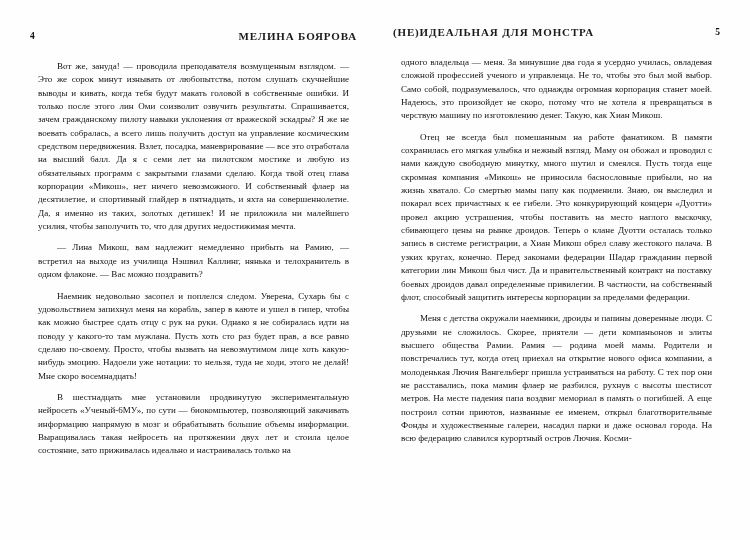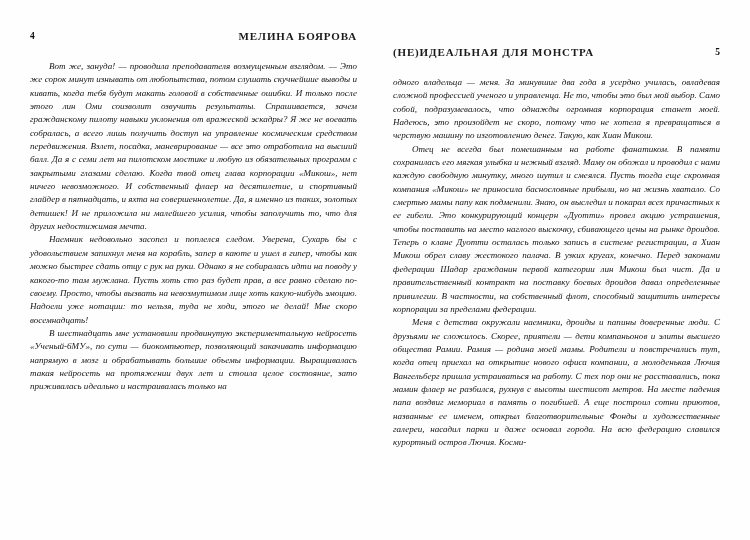--- a/index.html
+++ b/index.html
@@ -29,21 +29,21 @@
     height: 540px;
     box-sizing: border-box;
     position: relative;
     background: #fefefe;
   }
 
   .page-left {
     padding: 28px 18px 14px 30px;
   }
   .page-right {
-    padding: 44px 30px 14px 18px;
+    padding: 24px 30px 14px 18px;
   }
 
   
   .runhead {
     height: 16px;
     display: flex;
     align-items: center;
     font-family: "Liberation Serif", "DejaVu Serif", serif;
     font-size: 8.4px;
     letter-spacing: 0.9px;
@@ -80,24 +80,23 @@
   
   .textblock {
     font-size: 9.05px;
     line-height: 13.35px;
     text-align: justify;
     text-justify: inter-word;
     hyphens: manual;
     color: #131313;
   }
   .textblock p {
-    margin: 0;
+    margin: 8px;
     text-indent: 19px;
     text-align: justify;
-    font-style: italic;
   }
   .textblock p.noindent {
     text-indent: 0;
   }
 
   
   .page { -webkit-font-smoothing: antialiased; }
 </style>
 </head>
 <body>
@@ -106,20 +105,21 @@
 
   <div class="page page-left">
 
     <div class="runhead runhead-left">
       <span class="folio">4</span>
       <span class="runhead-title">Мелина Боярова</span>
     </div>
 
     <div class="textblock">
       <p>Вот же, зануда! — проводила преподавателя возмущенным взглядом. — Это же сорок минут изнывать от любопытства, потом слушать скучнейшие выводы и кивать, когда тебя будут макать головой в собственные ошибки. И только после этого лин Оми соизволит озвучить результаты. Спрашивается, зачем гражданскому пилоту навыки уклонения от вражеской эскадры? Я же не воевать собралась, а всего лишь получить доступ на управление космическим средством передвижения. Взлет, посадка, маневрирование — все это отработала на высший балл. Да я с семи лет на пилотском мостике и любую из обязательных программ с закрытыми глазами сделаю. Когда твой отец глава корпорации «Микош», нет ничего невозможного. И собственный флаер на десятилетие, и спортивный глайдер в пятнадцать, и яхта на совершеннолетие. Да, я именно из таких, золотых детишек! И не приложила ни малейшего усилия, чтобы заполучить то, что для других недостижимая мечта.</p>
+      <p>— Лина Микош, вам надлежит немедленно прибыть на Рамию, — встретил на выходе из училища Нэшвил Каллинг, нянька и телохранитель в одном флаконе. — Вас можно поздравить?</p>
       <p>Наемник недовольно засопел и поплелся следом. Уверена, Сухарь бы с удовольствием запихнул меня на корабль, запер в каюте и ушел в гипер, чтобы как можно быстрее сдать отцу с рук на руки. Однако я не собиралась идти на поводу у какого-то там мужлана. Пусть хоть сто раз будет прав, а все равно сделаю по-своему. Просто, чтобы вызвать на невозмутимом лице хоть какую-нибудь эмоцию. Надоели уже нотации: то нельзя, туда не ходи, этого не делай! Мне скоро восемнадцать!</p>
       <p>В шестнадцать мне установили продвинутую экспериментальную нейросеть «Ученый-6МУ», по сути — биокомпьютер, позволяющий закачивать информацию напрямую в мозг и обрабатывать большие объемы информации. Выращивалась такая нейросеть на протяжении двух лет и стоила целое состояние, зато приживалась идеально и настраивалась только на</p>
     </div>
   </div>
 
   <div class="page page-right">
 
     <div class="runhead runhead-right">
       <span class="runhead-title">(Не)идеальная для монстра</span>
       <span class="folio">5</span>

